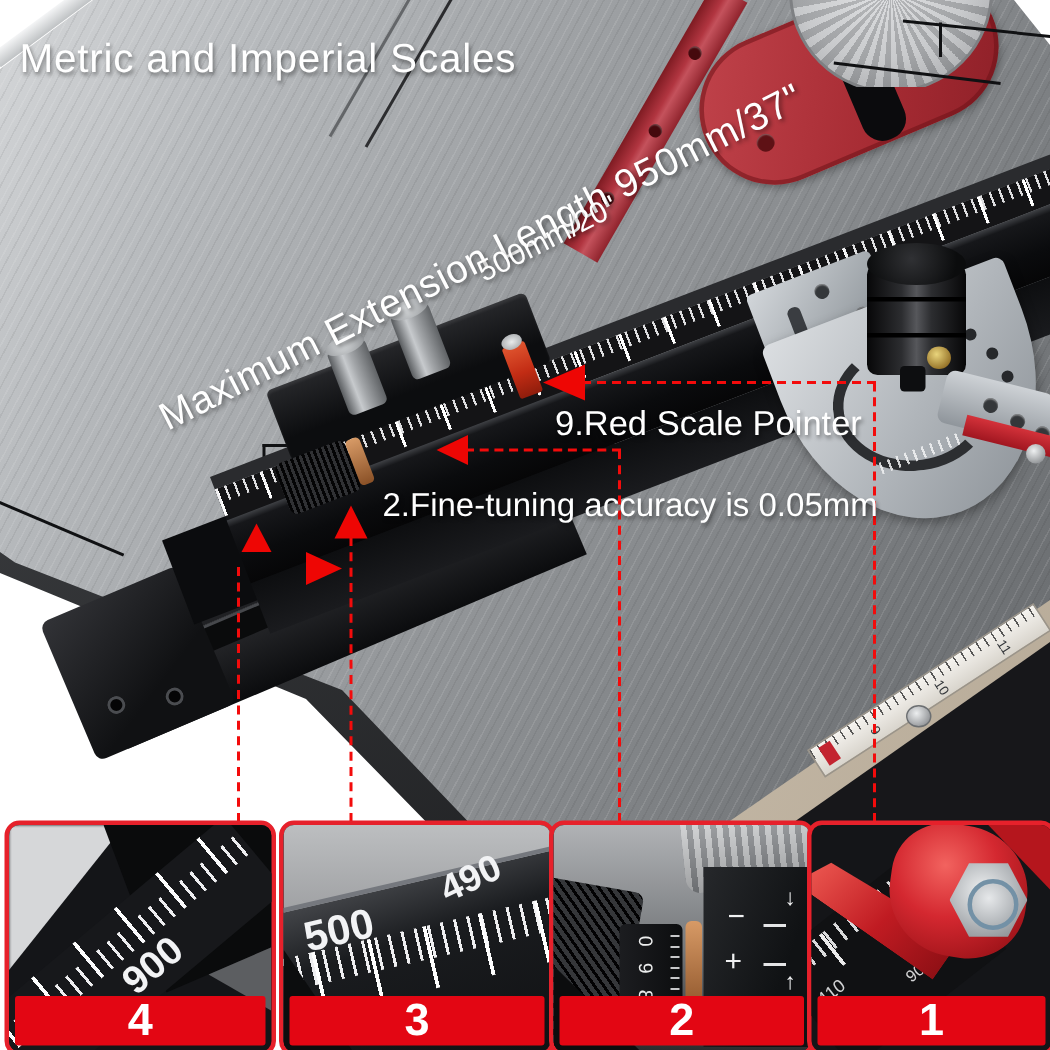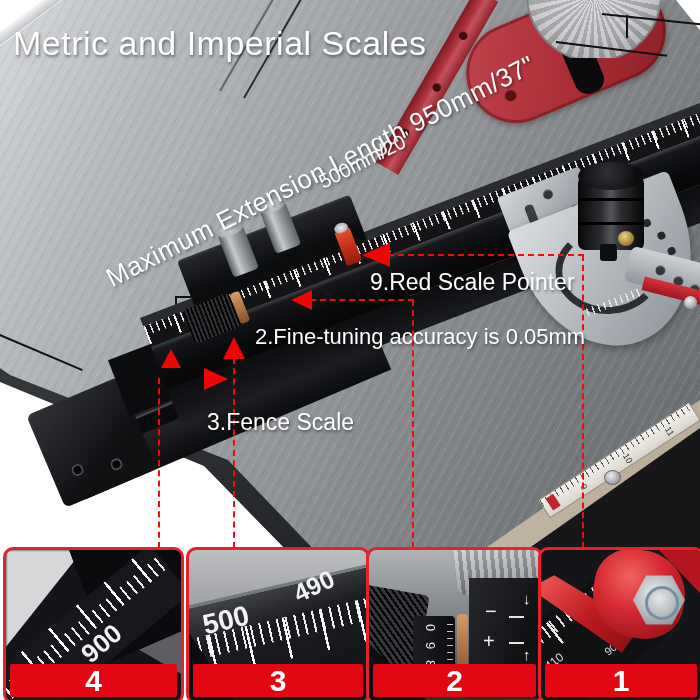--- a/index.html
+++ b/index.html
@@ -131,21 +131,21 @@
   .mg-redmark{left:597px;top:234px;width:8px;height:14px;background:#c2262c;}
   .mg-arm{left:627px;top:255px;width:80px;height:36px;transform:rotate(14deg);border-radius:6px 14px 14px 6px;
     background:linear-gradient(#ced2d6,#8f959b);}
   .mg-redbar{left:642px;top:286px;width:80px;height:14px;transform:rotate(14deg);
     background:linear-gradient(#d4323a,#a01620);}
   .mg-redbar-screw{left:684px;top:296px;width:13px;height:13px;border-radius:50%;
     background:radial-gradient(circle at 40% 35%,#eef0f1,#8d9093 80%);}
 
   
   .wtxt{color:#fff;text-shadow:1px 2px 3px rgba(0,0,0,.45);white-space:nowrap;}
-  .title{left:13px;top:24px;font-size:34px;letter-spacing:.5px;}
+  .title{left:13px;top:24px;font-size:27px;letter-spacing:.5px;}
   .diag-main{left:101px;top:266px;font-size:26px;letter-spacing:.5px;transform:rotate(-27deg);transform-origin:0 0;}
   .diag-sub{left:315px;top:173px;font-size:20px;transform:rotate(-27deg);transform-origin:0 0;}
   .callout1{left:370px;top:269px;font-size:23px;}
   .callout2{left:255px;top:324px;font-size:22px;}
   .callout3{left:207px;top:409px;font-size:23px;}
   .callout4{left:30px;top:502px;font-size:23px;color:#161616;text-shadow:none;}
 
   
   .dashH{border-top:2.5px dashed #f30b0b;height:0;}
   .dashV{border-left:2.5px dashed #f30b0b;width:0;}
@@ -343,21 +343,20 @@
   <div class="abs arr arr-l2"></div>
   <div class="abs arr arr-u3"></div>
   <div class="abs arr arr-r4"></div>
   <div class="abs arr arr-u5"></div>
 
   <div class="abs wtxt title">Metric and Imperial Scales</div>
   <div class="abs wtxt diag-main">Maximum Extension Length 950mm/37"</div>
   <div class="abs wtxt diag-sub">500mm/20"</div>
   <div class="abs wtxt callout1">9.Red Scale Pointer</div>
   <div class="abs wtxt callout2">2.Fine-tuning accuracy is 0.05mm</div>
-  <div class="abs wtxt callout3">3.Fence Scale</div>
 
   <div class="panel" style="left:3px;width:175px">
     <div class="p4-light"></div>
     <div class="p4-black"></div>
     <div class="p4-gray"></div>
     <div class="p4-scale">
       <div class="p4-tickband p-ticks-up" style="position:absolute;left:0;top:0;width:100%;height:30px"></div>
       <span class="scale-num" style="left:118px;top:30px;font-size:26px">900</span>
 
     </div>

